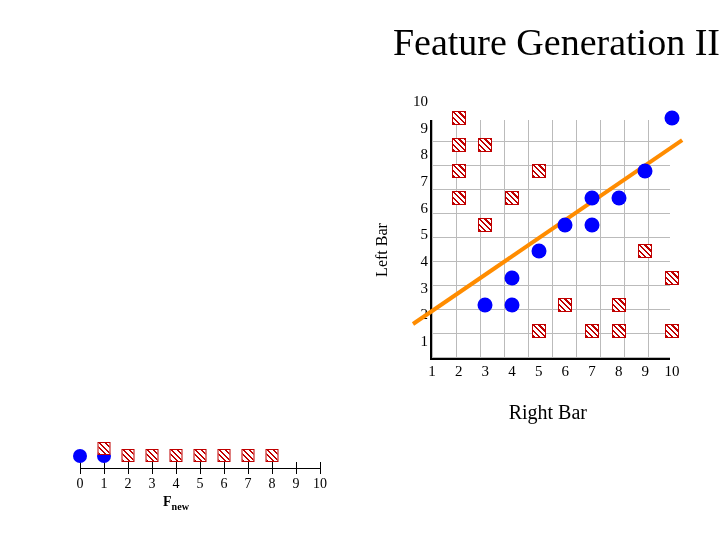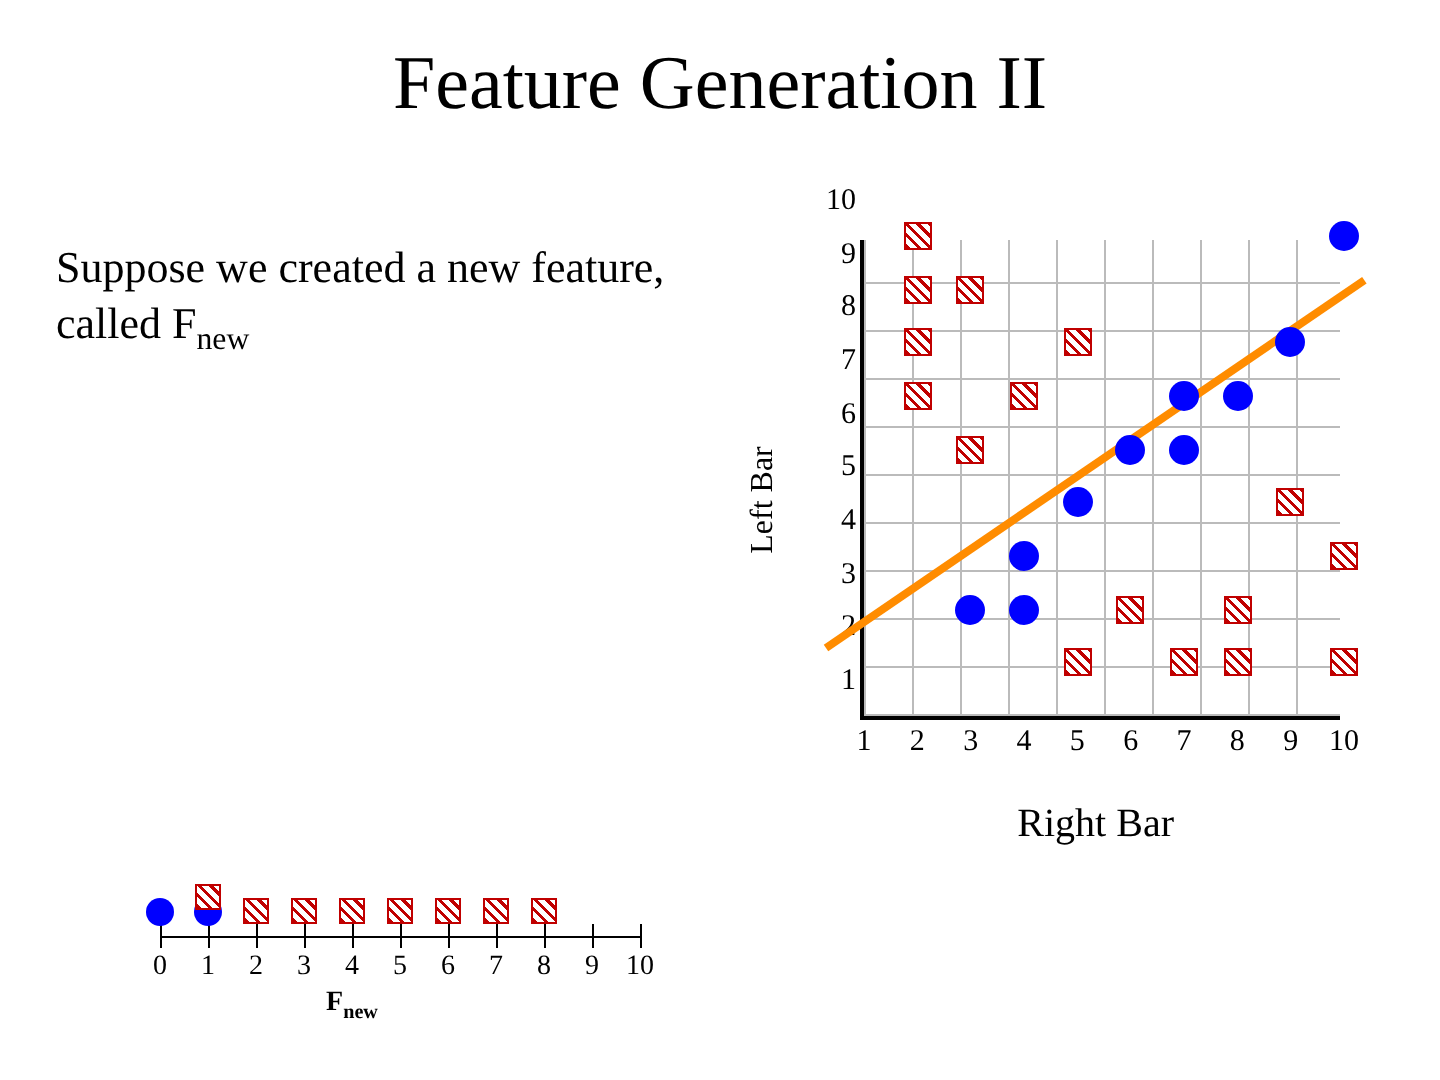--- a/index.html
+++ b/index.html
@@ -6,21 +6,21 @@
   body {
     width: 720px;
     height: 540px;
     background: #fff;
     font-family: "Times New Roman", Times, serif;
     color: #000;
     position: relative;
     overflow: hidden;
   }
   .title {
-    text-align: center;
+    text-align: right;
     font-size: 38px;
     padding-top: 20px;
     font-weight: normal;
   }
   .body-text {
     position: absolute;
     left: 28px;
     top: 120px;
     width: 340px;
     font-size: 22px;
@@ -148,23 +148,20 @@
     font-weight: bold;
     transform: translateX(-50%);
   }
 </style>
 </head>
 <body>
 
 <h1 class="title">Feature Generation II</h1>
 
 <div class="body-text">
-  <p>
-    <span>Suppose we created a new feature, called F</span><span class="sub">new</span>
-  </p>
 </div>
 
 <div class="scatter-wrap">
   <div class="ylabel">Left Bar</div>
   <div class="plot" id="plot">
       <div class="ytick" style="bottom: 0px; left: -24px;">1</div>
       <div class="ytick" style="bottom: 26.6667px; left: -24px;">2</div>
       <div class="ytick" style="bottom: 53.3333px; left: -24px;">3</div>
       <div class="ytick" style="bottom: 80px; left: -24px;">4</div>
       <div class="ytick" style="bottom: 106.667px; left: -24px;">5</div>

